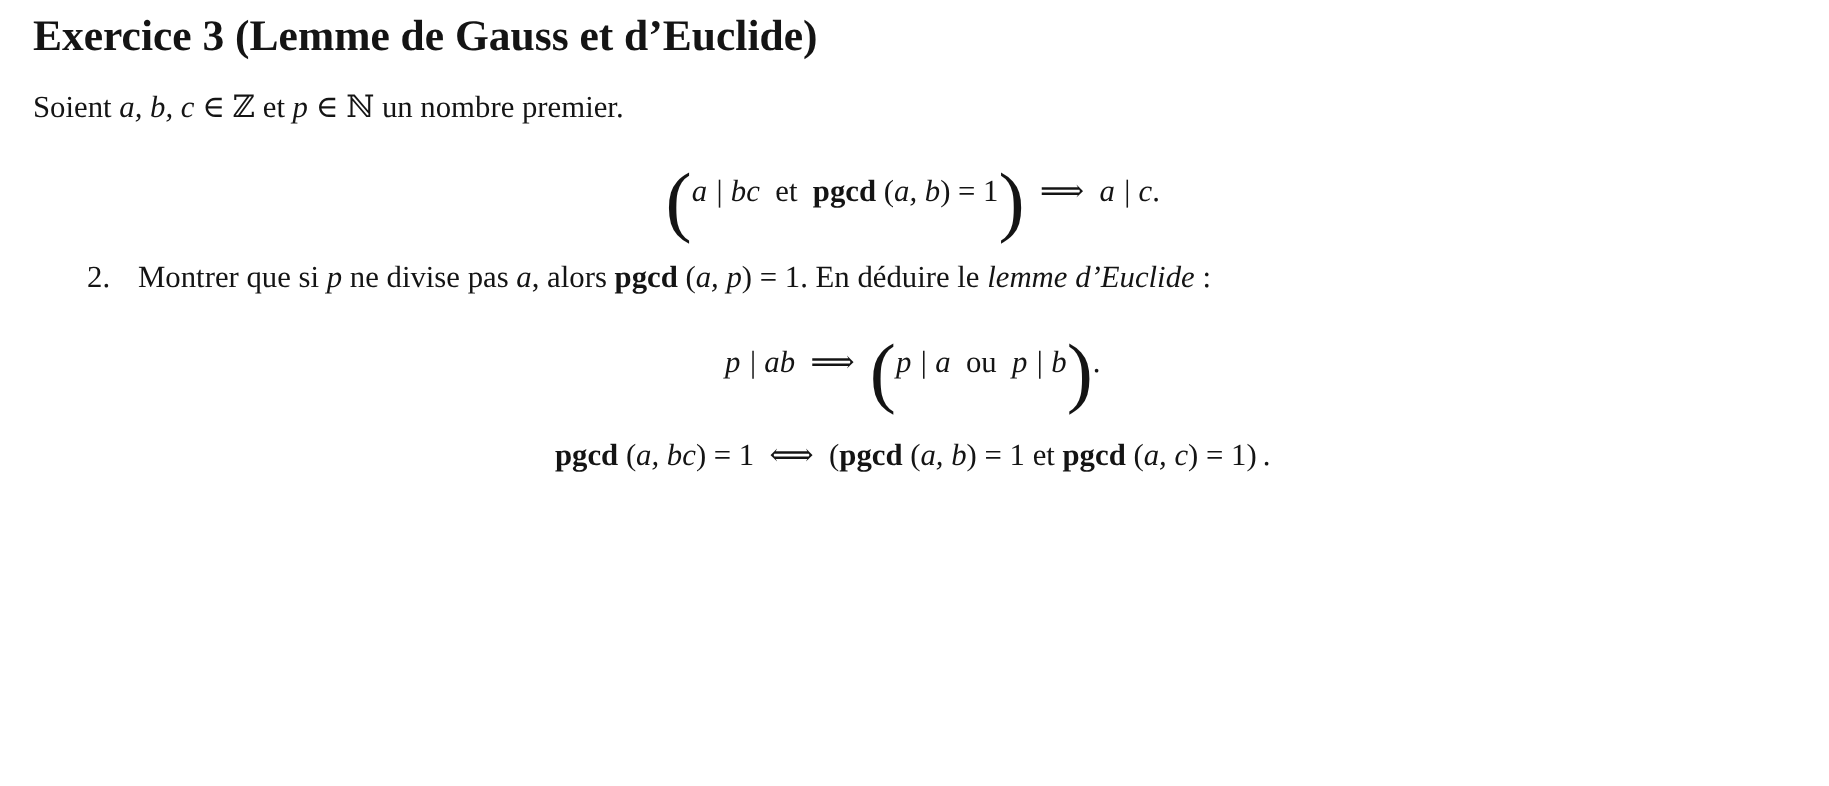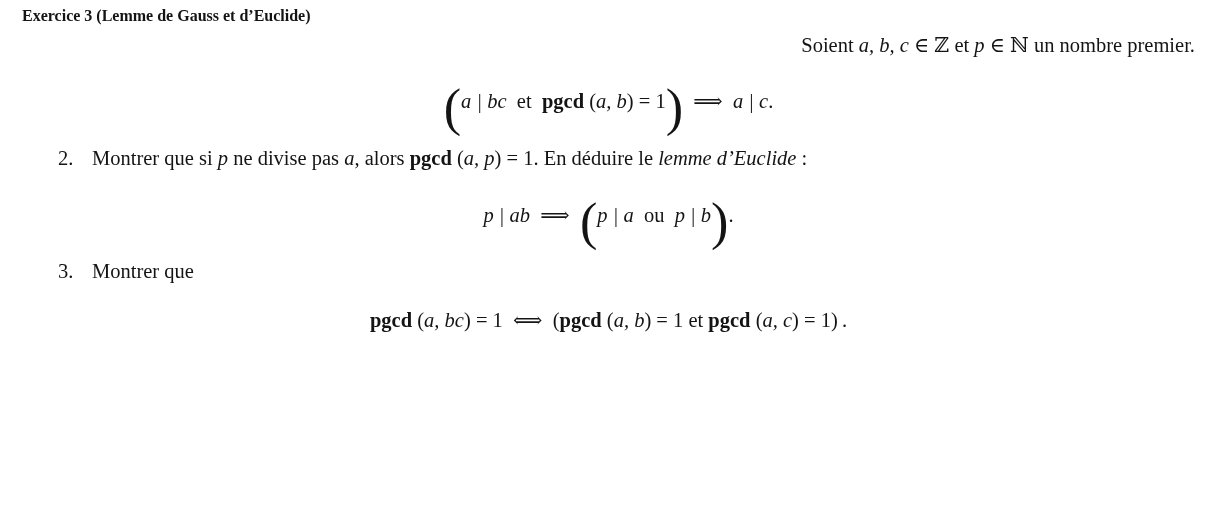--- a/index.html
+++ b/index.html
@@ -13,29 +13,28 @@
     color: #141414;
     font-size: 20.5px;
   }
   .page {
     padding: 6px 24px 0 22px;
     box-sizing: border-box;
     width: 1219px;
     height: 524px;
   }
   .title {
-    font-size: 16px;
+    font-size: 29px;
     font-weight: bold;
     margin: 0;
     line-height: 1.3;
   }
   .intro {
-    margin: 5px 0 0 0;
+    margin: 15px 0 0 0;
     line-height: 1.35;
-    text-align: right;
   }
   .item {
     margin: 15px 0 0 0;
     padding-left: 36px;
     line-height: 1.35;
   }
   .item .num {
     display: inline-block;
     width: 34px;
   }
@@ -78,19 +77,16 @@
 
   <div class="display-math"><span class="run-bp">(</span><span class="run-i">a | bc</span><span class="run-r">  et  </span><span class="run-b">pgcd</span><span class="run-r"> (</span><span class="run-i">a, b</span><span class="run-r">) = 1</span><span class="run-bp">)</span><span class="run-r">  ⟹  </span><span class="run-i">a | c</span><span class="run-r">.</span></div>
 
 
   <div class="item">
     <span class="num">2.</span><span class="rich"><span class="run-r">Montrer que si </span><span class="run-i">p</span><span class="run-r"> ne divise pas </span><span class="run-i">a</span><span class="run-r">, alors </span><span class="run-b">pgcd</span><span class="run-r"> (</span><span class="run-i">a, p</span><span class="run-r">) = 1. En déduire le </span><span class="run-i">lemme d’Euclide</span><span class="run-r"> :</span></span>
   </div>
 
   <div class="display-math"><span class="run-i">p | ab</span><span class="run-r">  ⟹  </span><span class="run-bp">(</span><span class="run-i">p | a</span><span class="run-r">  ou  </span><span class="run-i">p | b</span><span class="run-bp">)</span><span class="run-r">.</span></div>
 
-  <div class="item">
-    <span class="num">3.</span><span class="rich"><span class="run-r">Montrer que</span></span>
-  </div>
 
   <div class="display-math tight"><span class="run-b">pgcd</span><span class="run-r"> (</span><span class="run-i">a, bc</span><span class="run-r">) = 1  ⟺  (</span><span class="run-b">pgcd</span><span class="run-r"> (</span><span class="run-i">a, b</span><span class="run-r">) = 1 et </span><span class="run-b">pgcd</span><span class="run-r"> (</span><span class="run-i">a, c</span><span class="run-r">) = 1) .</span></div>
 
 </div>
 
 </body></html>

